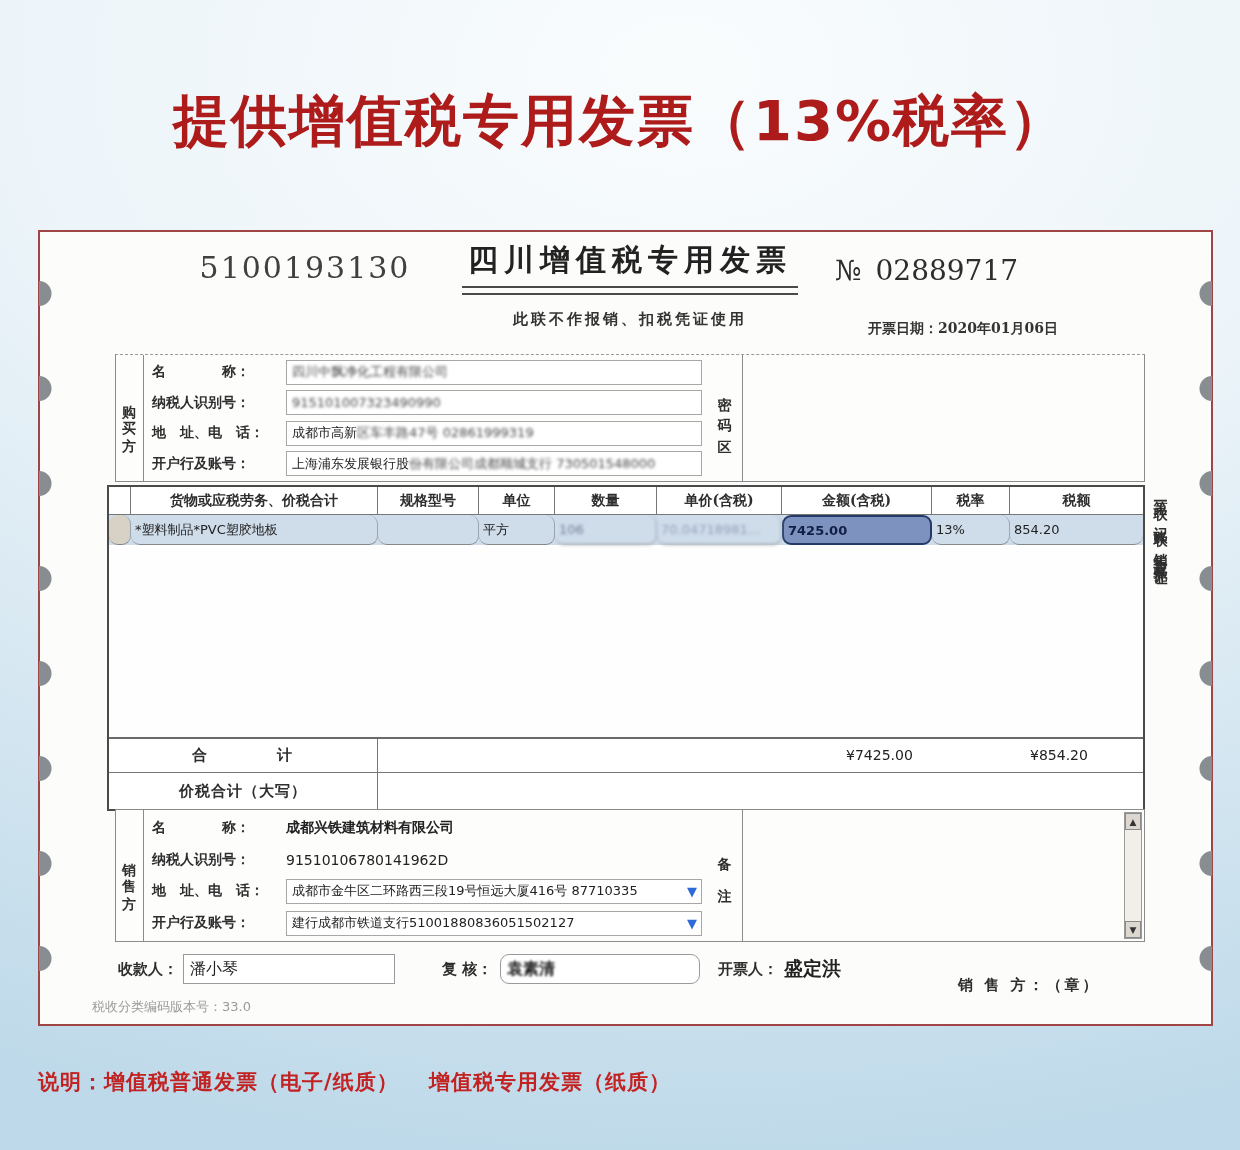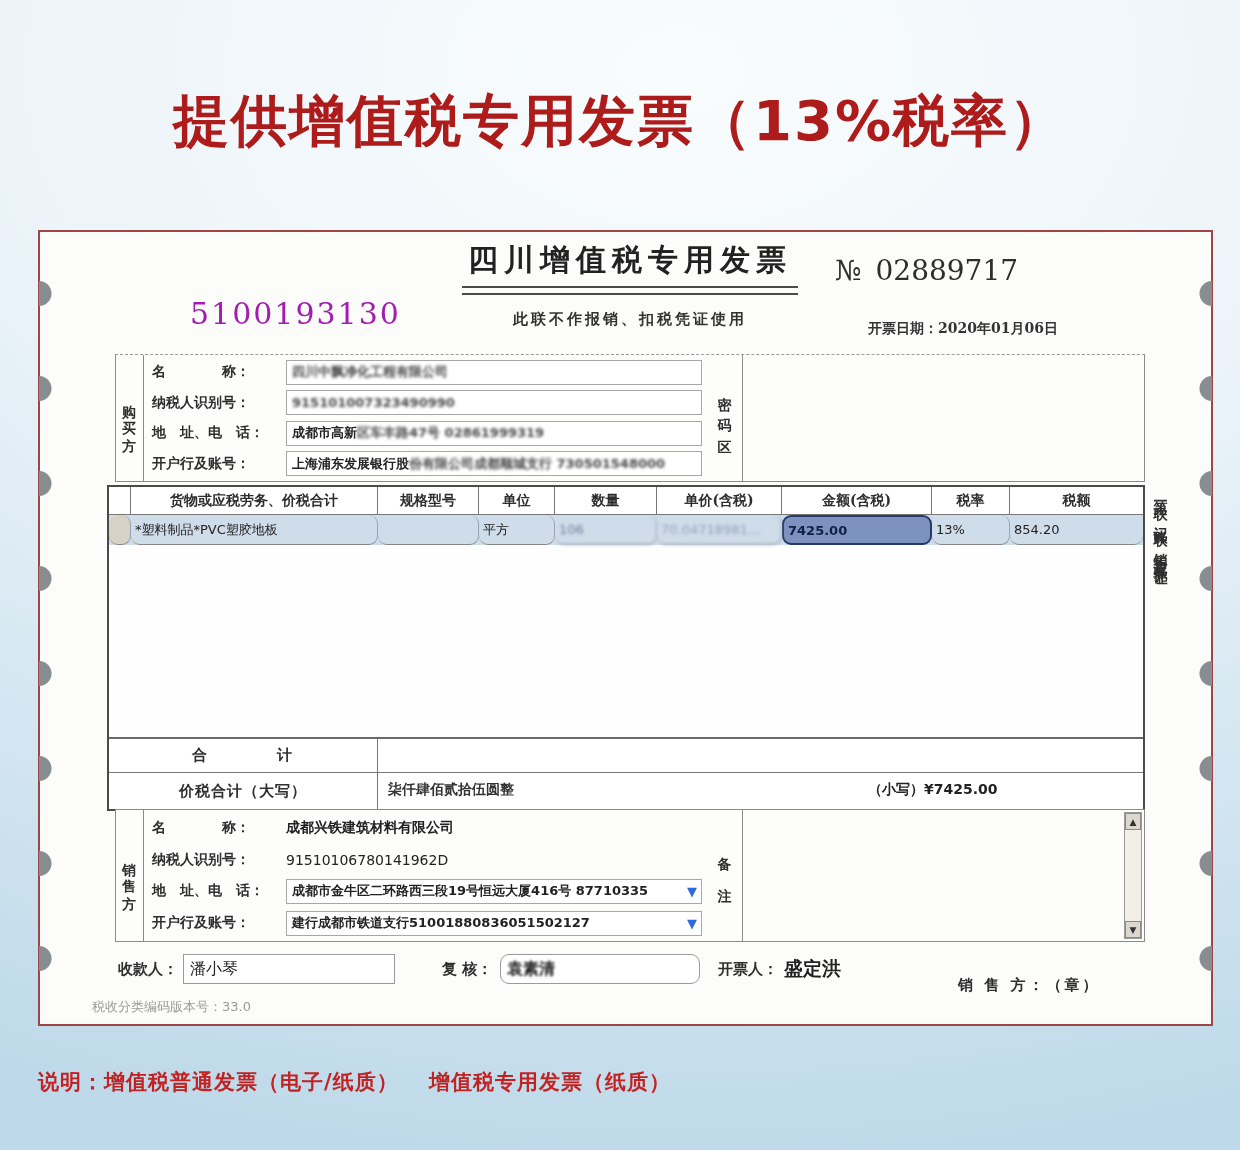--- a/index.html
+++ b/index.html
@@ -23,42 +23,42 @@
   
   .card {
     position:absolute; left:38px; top:230px; width:1175px; height:796px;
     background:#fcfcfa; border:2px solid #a04545;
   }
   .perf { position:absolute; top:0; bottom:0; width:16px; background-repeat:repeat-y; }
   .perf-left  { left:-1px;  background-image:radial-gradient(circle 13px at 0 50%, #888d92 12px, rgba(0,0,0,0) 13px); background-size:16px 95px; background-position:0 14px; }
   .perf-right { right:-1px; background-image:radial-gradient(circle 13px at 100% 50%, #888d92 12px, rgba(0,0,0,0) 13px); background-size:16px 95px; background-position:0 14px; }
 
   
-  .inv-code { left:150px; top:18px; width:230px; text-align:left; font-size:30px; color:#a21caf; letter-spacing:2px;margin-top:46px; }
+  .inv-code { left:150px; top:18px; width:230px; text-align:center; font-size:30px; color:#404040; letter-spacing:2px; }
   .title-wrap { left:385px; top:8px; width:410px; text-align:center; }
   .inv-title { font-size:30px; font-weight:bold; letter-spacing:6px; color:#222; }
   .title-rule { margin:5px auto 0; width:336px; height:9px; border-top:2px solid #4a4a4a; border-bottom:2px solid #4a4a4a; }
   .inv-subtitle { margin-top:15px; font-size:15px; font-weight:bold; letter-spacing:3px; color:#333; }
   .no-block { left:795px; top:22px; font-size:28px; color:#2e2e2e; }
   .no-block .no-sign { margin-right:14px; }
   .date-block { left:828px; top:88px; font-size:14px; font-weight:bold; color:#333; }
 
   
   .panel { display:flex; border:1px solid #8b8b8b; background:#fdfdfc; }
   .panel.dashed-top { border-top:1px dashed #9a9a9a; }
   .side-label {
     width:28px; border-right:1px solid #8b8b8b; display:flex; align-items:center; justify-content:center;
     writing-mode:vertical-lr; letter-spacing:16px; font-size:14px; font-weight:bold; color:#2e2e2e; padding:10px 0;
   }
   .fields { width:564px; display:flex; flex-direction:column; justify-content:space-around; padding:2px 0; }
   .f-row { display:flex; align-items:center; padding-left:8px; height:30px; }
   .f-label { width:134px; font-size:14px; font-weight:bold; color:#2e2e2e; white-space:nowrap; }
   .f-box { flex:1; margin-right:6px; height:25px; border:1px solid #a7a7a7; background:#fff;
            display:flex; align-items:center; padding:0 5px; font-size:13px;
-           font-family:"DejaVu Sans","Liberation Sans",sans-serif; color:#222; position:relative;font-weight:bold; }
+           font-family:"DejaVu Sans","Liberation Sans",sans-serif; color:#222; position:relative; }
   .f-plain { flex:1; font-size:14px; color:#222; font-family:"DejaVu Sans","Liberation Sans",sans-serif; }
   .blur { filter:blur(1.6px); color:#4a4a4a; }
   .blur-soft { filter:blur(0.8px); }
   .zone-label { width:35px; border-right:1px solid #8b8b8b; display:flex; align-items:center; justify-content:center;
                 writing-mode:vertical-lr; letter-spacing:22px; font-size:14px; font-weight:bold; color:#2e2e2e; padding:8px 0; }
   .zone-area { flex:1; position:relative; background:#fdfdfc; }
   .dd-arrow { position:absolute; right:4px; top:5px; font-size:13px; color:#2f6bd8; line-height:1; cursor:pointer; }
 
   
   .items { left:67px; top:253px; width:1038px; border:2px solid #4a4a4a; background:#fff; }
@@ -182,27 +182,27 @@
       <div class="icell">平方</div>
       <div class="icell cell-qty blur">106</div>
       <div class="icell cell-price blur">70.04718981…</div>
       <div class="icell cell-amount">7425.00</div>
       <div class="icell">13%</div>
       <div class="icell">854.20</div>
     </div>
     <div class="empty-area"></div>
     <div class="sum-row">
       <div class="sum-label">合　　　　计</div>
+      <div class="sum-rest">
+        <span style="left:468px;">¥7425.00</span>
+        <span style="left:652px;">¥854.20</span>
+      </div>
     </div>
     <div class="grand-row">
       <div class="sum-label" style="letter-spacing:1px;">价税合计（大写）</div>
-      <div class="sum-rest">
-        <span class="grand-words">柒仟肆佰贰拾伍圆整</span>
-        <span class="grand-small">（小写）¥7425.00</span>
-      </div>
     </div>
   </div>
 
   <div class="abs copy-note">第一联：记账联　销售方记账凭证</div>
 
   <div class="abs panel" style="left:75px;top:577px;width:1030px;height:133px;">
     <div class="side-label">销售方</div>
     <div class="fields">
       <div class="f-row">
         <span class="f-label">名　　　　称：</span>

